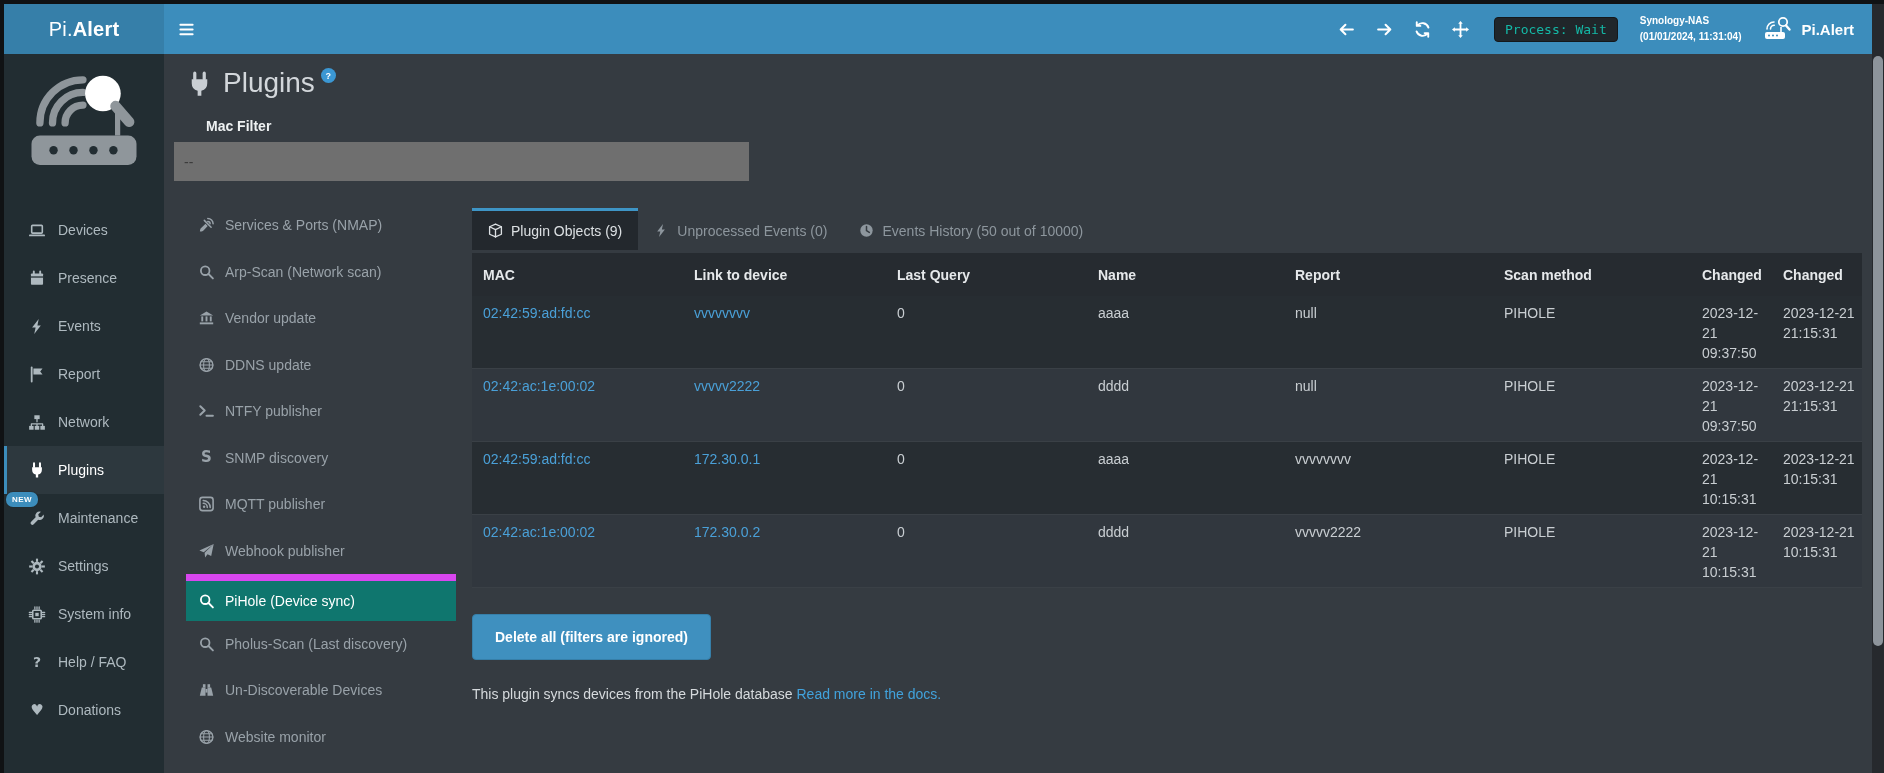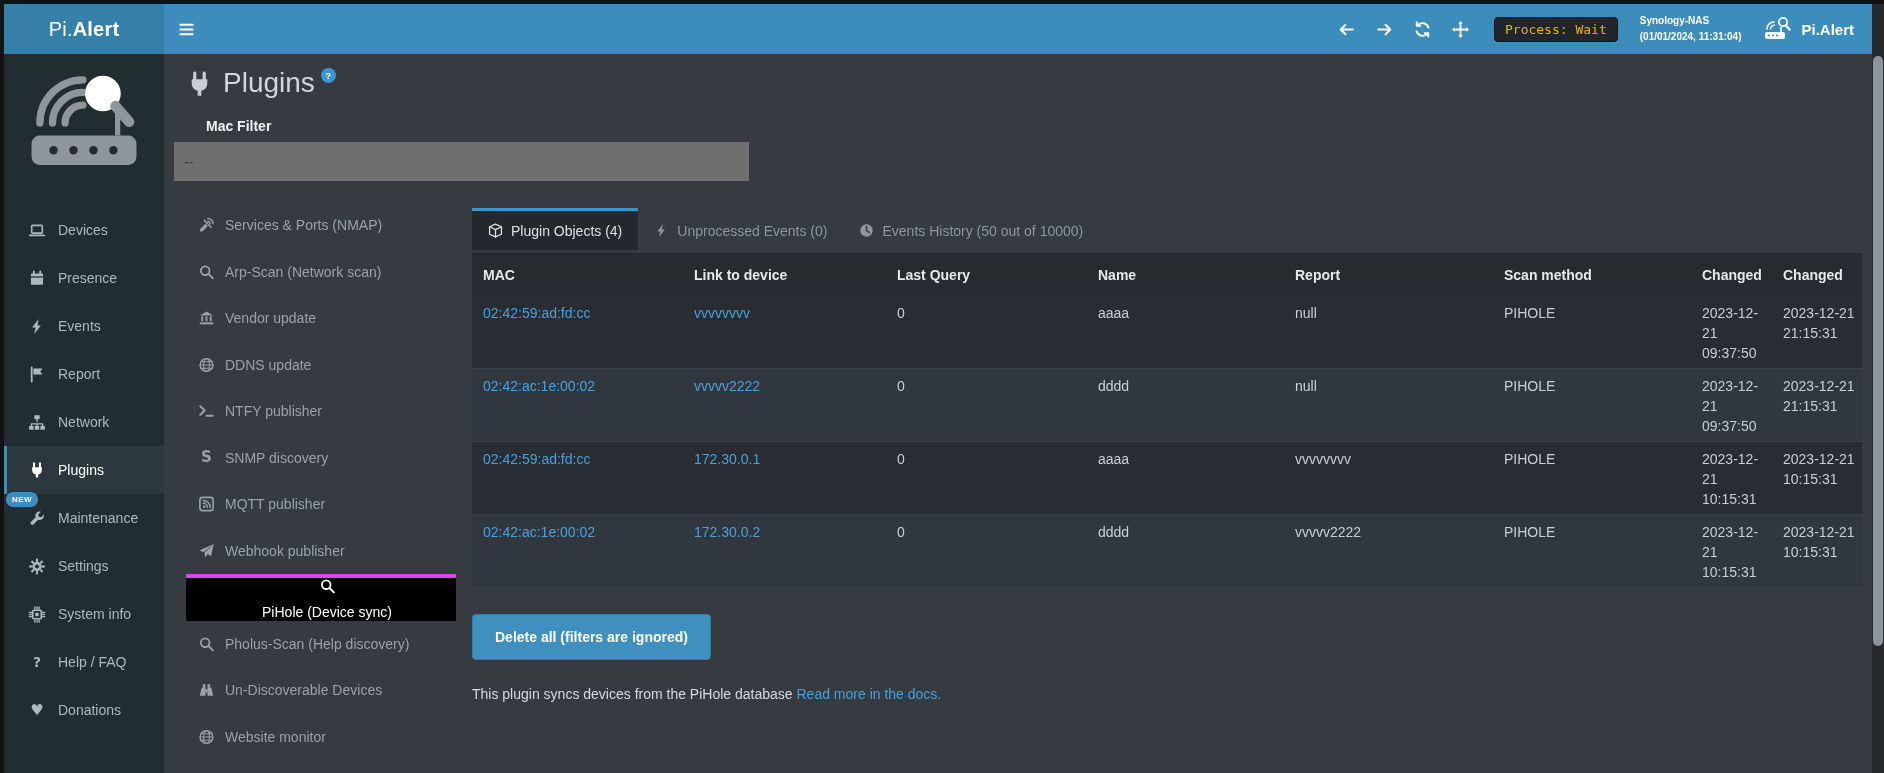--- a/index.html
+++ b/index.html
@@ -12,21 +12,21 @@
   .logo-box{width:160px;height:50px;background:#367fa9;color:#fff;display:flex;align-items:center;justify-content:center;
     font-size:20px;letter-spacing:.2px;cursor:pointer;}
   .logo-box b{font-weight:700;}
   .navbar{flex:1;background:#3c8dbc;display:flex;align-items:center;color:#fff;padding-right:10px;}
   .hamburger{width:44px;height:50px;display:flex;align-items:center;justify-content:center;cursor:pointer;}
   .hamburger .ico{width:17px;height:15px;}
   .nav-spacer{flex:1;}
   .nav-btn{width:30px;height:50px;display:flex;align-items:center;justify-content:center;cursor:pointer;margin:0 4px;}
   .nav-btn .ico{width:17px;height:17px;}
   .process-badge{margin:0 10px 0 14px;background:#20262a;border:1px solid #14181b;border-radius:4px;
-    font-family:"DejaVu Sans Mono",monospace;font-size:13px;color:#eab308;padding:4px 10px;white-space:nowrap;}
+    font-family:"DejaVu Sans Mono",monospace;font-size:13px;color:#14b8a6;padding:4px 10px;white-space:nowrap;}
   .host-block{margin:15px 12px;font-size:10px;font-weight:700;line-height:16px;white-space:nowrap;}
   .router-ico{width:30px;height:28px;margin:0 8px 0 10px;}
   .appname{font-size:15px;font-weight:700;margin-right:8px;white-space:nowrap;}
 
   
   .scrollbar{position:absolute;right:-12px;top:0;width:12px;height:769px;background:#26292d;}
   .scroll-thumb{position:absolute;left:1px;top:52px;width:10px;height:590px;background:#8d949b;border-radius:5px;}
 
   
   .sidebar{position:absolute;left:0;top:50px;width:160px;height:719px;background:#222d32;}
@@ -49,21 +49,21 @@
   .title-badge{width:15px;height:15px;border-radius:50%;background:#3b97d3;color:#fff;font-size:9px;font-weight:700;
     display:flex;align-items:center;justify-content:center;margin-top:2px;margin-left:-4px;cursor:pointer;}
   .mac-label{position:absolute;left:42px;top:64px;font-size:14px;font-weight:700;color:#eef1f2;}
   .mac-input{position:absolute;left:10px;top:88px;width:575px;height:39px;background:#6f6f6f;border:none;
     color:#3c3c3c;font-size:14px;padding:0 10px;font-family:"Liberation Sans",sans-serif;}
 
   
   .pnav{position:absolute;left:22px;top:148px;width:270px;}
   .pnav-item{height:46.5px;display:flex;align-items:center;gap:10px;padding-left:12px;color:#99a2a9;font-size:14px;cursor:pointer;}
   .pnav-item .ico{width:17px;height:16px;flex:none;display:flex;align-items:center;justify-content:center;}
-  .pnav-item.active{background:#000000;border-top:4px solid #d946ef;color:#fff;flex-direction:column;}
+  .pnav-item.active{background:#0f766e;border-top:7px solid #d946ef;color:#fff;}
 
   
   .tab-area{position:absolute;left:308px;top:154px;width:1390px;}
   .tabs{display:flex;height:42px;}
   .tab{display:flex;align-items:center;gap:8px;padding:0 16px;font-size:14px;color:#8d969d;cursor:pointer;border-top:3px solid transparent;}
   .tab .ico{width:15px;height:15px;display:flex;align-items:center;justify-content:center;}
   .tab.active{background:#23282d;border-top:3px solid #3e95c6;color:#dce0e3;}
 
   table.objects{width:100%;border-collapse:collapse;table-layout:fixed;margin-top:3px;font-size:14px;}
   table.objects th{background:#262b30;color:#e6e9eb;font-weight:700;text-align:left;height:43px;
@@ -393,21 +393,21 @@
           </span>
     <span>PiHole (Device sync)</span>
   </div>
         <div class="pnav-item">
     <span class="ico">
             <svg viewBox="0 0 16 16">
               <circle cx="6.7" cy="6.7" r="4.3" stroke="currentColor" fill="none" stroke-linecap="round" stroke-linejoin="round" stroke-width="1.8"></circle>
               <path d="M10 10l4.4 4.4" stroke="currentColor" fill="none" stroke-linecap="round" stroke-linejoin="round" stroke-width="1.9"></path>
             </svg>
           </span>
-    <span>Pholus-Scan (Help discovery)</span>
+    <span>Pholus-Scan (Last discovery)</span>
   </div>
         <div class="pnav-item">
     <span class="ico">
             <svg viewBox="0 0 16 16">
               <g fill="currentColor">
                 <rect x="4.4" y="2.2" width="2.6" height="3.4"></rect>
                 <rect x="9" y="2.2" width="2.6" height="3.4"></rect>
                 <path d="M1.3 13.8l2-8.2h3.7v8.2z"></path>
                 <path d="M9 13.8V5.6h3.7l2 8.2z"></path>
                 <rect x="7" y="7" width="2" height="3.6"></rect>
@@ -430,21 +430,21 @@
 
     <div class="tab-area">
       <div class="tabs" id="tabs">
           <div class="tab active">
     <span class="ico">
               <svg viewBox="0 0 16 16">
                 <path d="M8 1.1l6.3 2.9v8L8 14.9 1.7 12v-8z" stroke="currentColor" fill="none" stroke-linecap="round" stroke-linejoin="round" stroke-width="1.4"></path>
                 <path d="M1.7 4L8 7.1 14.3 4M8 7.1V15" stroke="currentColor" fill="none" stroke-linecap="round" stroke-linejoin="round" stroke-width="1.4"></path>
               </svg>
             </span>
-    <span>Plugin Objects (4)</span>
+    <span>Plugin Objects (9)</span>
   </div>
           <div class="tab">
     <span class="ico">
               <svg viewBox="0 0 16 16">
                 <path d="M9.6 1L3.4 9h3.3L5.4 15l6.2-8H8.4z" fill="currentColor"></path>
               </svg>
             </span>
     <span>Unprocessed Events (0)</span>
   </div>
           <div class="tab">

